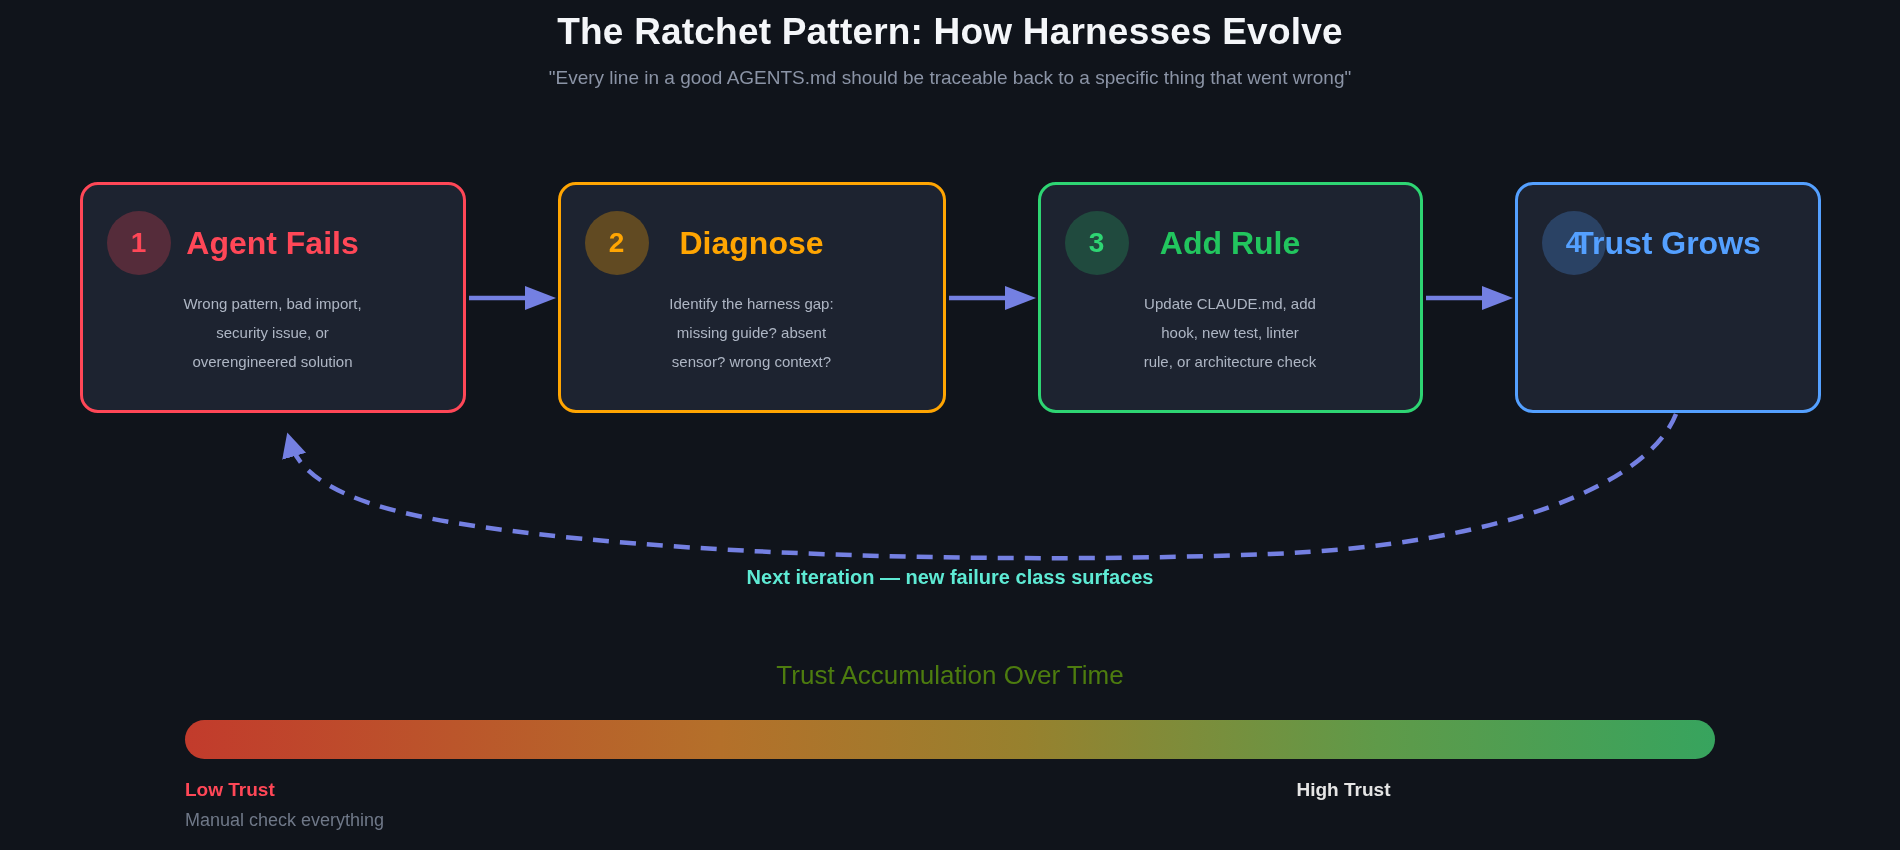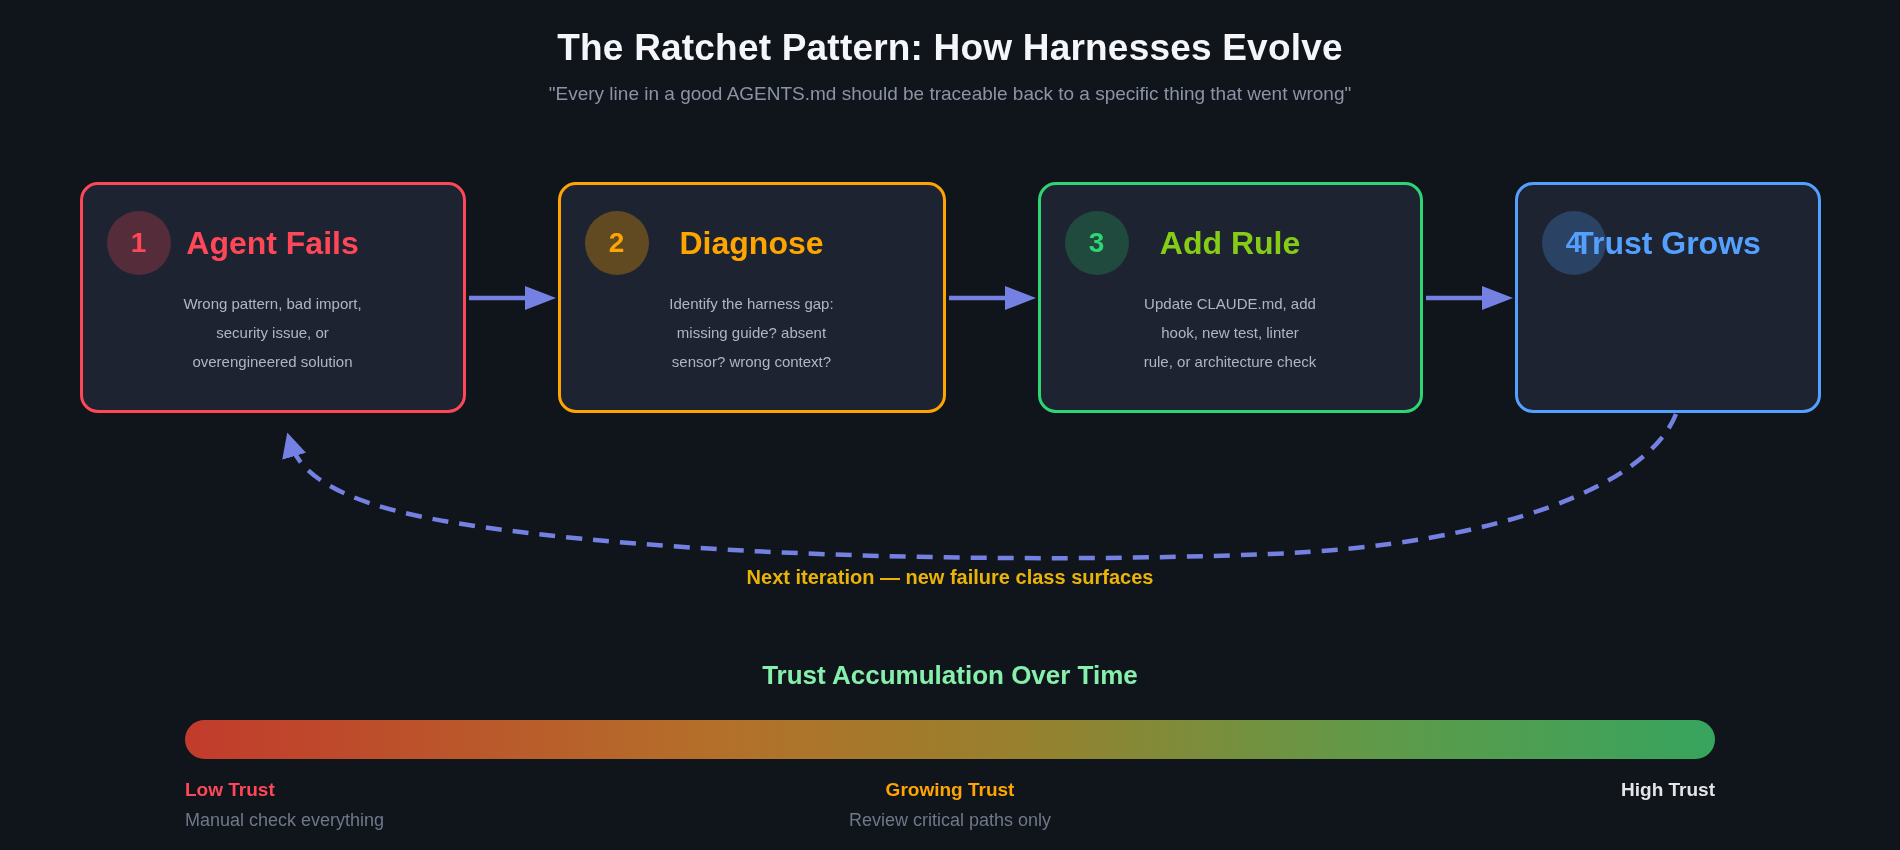--- a/index.html
+++ b/index.html
@@ -1,41 +1,41 @@
 <!DOCTYPE html>
 <html><head>
 <meta charset="utf-8">
 <style>
   * { margin:0; padding:0; box-sizing:border-box; }
   html,body { width:1900px; height:850px; background:#10141b; overflow:hidden;
     font-family:"Liberation Sans", sans-serif; }
 
   
   .hdr { text-align:center; height:150px; }
-  .hdr h1 { padding-top:26px; font-size:37px; line-height:44px; font-weight:bold; color:#f4f6f9; letter-spacing:.2px; }
+  .hdr h1 { padding-top:10px; font-size:37px; line-height:44px; font-weight:bold; color:#f4f6f9; letter-spacing:.2px; }
   .hdr .sub { margin-top:13px; font-size:19px; color:#8b94a6; }
 
   
   .flow { position:relative; height:470px; }
   .row { position:absolute; top:32px; left:0; right:0; display:flex; justify-content:center; align-items:flex-start; }
   .step { height:231px; border:3px solid; border-radius:18px; background:#1d2330; flex:none; }
   .step-head { position:relative; height:64px; margin-top:26px; display:flex; align-items:center; justify-content:center; }
   .num { position:absolute; left:24px; top:0; width:64px; height:64px; border-radius:50%;
          display:flex; align-items:center; justify-content:center; font-size:28px; font-weight:bold; }
   .step-title { font-size:32px; font-weight:bold; }
   .step-text { margin-top:14px; text-align:center; font-size:15px; line-height:29px; color:#aeb6c4; white-space:pre-line; }
   .gap { width:92px; height:231px; display:flex; align-items:center; justify-content:center; flex:none; }
 
   .loopsvg { position:absolute; left:0; top:0; width:1900px; height:470px; }
   .loop-label { position:absolute; top:416px; left:0; width:100%; text-align:center;
                 font-size:20px; font-weight:bold; color:#6474e4; }
 
   
   .trust { text-align:center; }
-  .trust h2 { padding-top:40px; font-size:26px; font-weight:bold; color:#86efac; }
+  .trust h2 { padding-top:40px; font-size:26px; font-weight:normal; color:#4d7c0f; }
   .bar { width:1530px; height:39px; margin:29px auto 0; border-radius:20px; }
   .labels { width:1530px; margin:20px auto 8px; display:flex;gap:44px; }
   .lab { flex:1; }
   .lab:nth-child(1){ text-align:left; } .lab:nth-child(2){ text-align:center; } .lab:nth-child(3){ text-align:right; }
   .lab .t { font-size:19px; font-weight:bold; }
   .lab .d { margin-top:9px; font-size:18px; color:#6f7888; }
 </style>
 </head>
 <body>
 
@@ -77,21 +77,21 @@
     <div class="gap">
       <svg width="92" height="28" viewBox="0 0 92 28">
         <line x1="3" y1="14" x2="62" y2="14" stroke="#7480e2" stroke-width="4.5"></line>
         <polygon points="59,2 59,26 90,14" fill="#7480e2"></polygon>
       </svg>
     </div>
 
     <div class="step" style="width: 385px; border-color: rgb(46, 213, 115);">
       <div class="step-head">
         <span class="num" style="color: rgb(46, 213, 115); background: rgba(46, 213, 115, 0.22);">3</span>
-        <span class="step-title" style="color: #84cc16;">Add Rule</span>
+        <span class="step-title" style="color: #22c55e;">Add Rule</span>
       </div>
       <div class="step-text">Update CLAUDE.md, add
 hook, new test, linter
 rule, or architecture check</div>
     </div>
 
     <div class="gap">
       <svg width="92" height="28" viewBox="0 0 92 28">
         <line x1="3" y1="14" x2="62" y2="14" stroke="#7480e2" stroke-width="4.5"></line>
         <polygon points="59,2 59,26 90,14" fill="#7480e2"></polygon>
@@ -110,32 +110,28 @@
     <defs>
       <marker id="loophead" viewBox="0 0 10 10" refX="6" refY="5" markerWidth="5.5" markerHeight="5.5" orient="auto-start-reverse">
         <path d="M 0 0 L 10 5 L 0 10 z" fill="#7480e2"></path>
       </marker>
     </defs>
     <path d="M 1676 264 C 1648 335, 1500 395, 1270 404
              C 1020 414, 660 407, 450 372
              C 373 359, 303 337, 290 292" fill="none" stroke="#7480e2" stroke-width="4.5" stroke-dasharray="16 11" marker-end="url(#loophead)"></path>
   </svg>
 
-  <div class="loop-label" style="color: #eab308;">Next iteration — new failure class surfaces</div>
+  <div class="loop-label" style="color: #5eead4;">Next iteration — new failure class surfaces</div>
 </div>
 
 <div class="trust">
   <h2>Trust Accumulation Over Time</h2>
   <div class="bar" id="trust-bar" style="background: linear-gradient(90deg, rgb(194, 59, 44) 0%, rgb(180, 112, 42) 35%, rgb(151, 129, 46) 55%, rgb(95, 154, 73) 78%, rgb(55, 164, 94) 100%);"></div>
   <div class="labels">
     <div class="lab">
       <div class="t" style="color: rgb(255, 71, 87);">Low Trust</div>
       <div class="d">Manual check everything</div>
     </div>
     <div class="lab">
-      <div class="t" style="color: rgb(255, 165, 2);">Growing Trust</div>
-      <div class="d">Review critical paths only</div>
-    </div>
-    <div class="lab">
       <div class="t" style="color: #e5e5e5;">High Trust</div>
     </div>
   </div>
 </div>
 
 </body></html>

